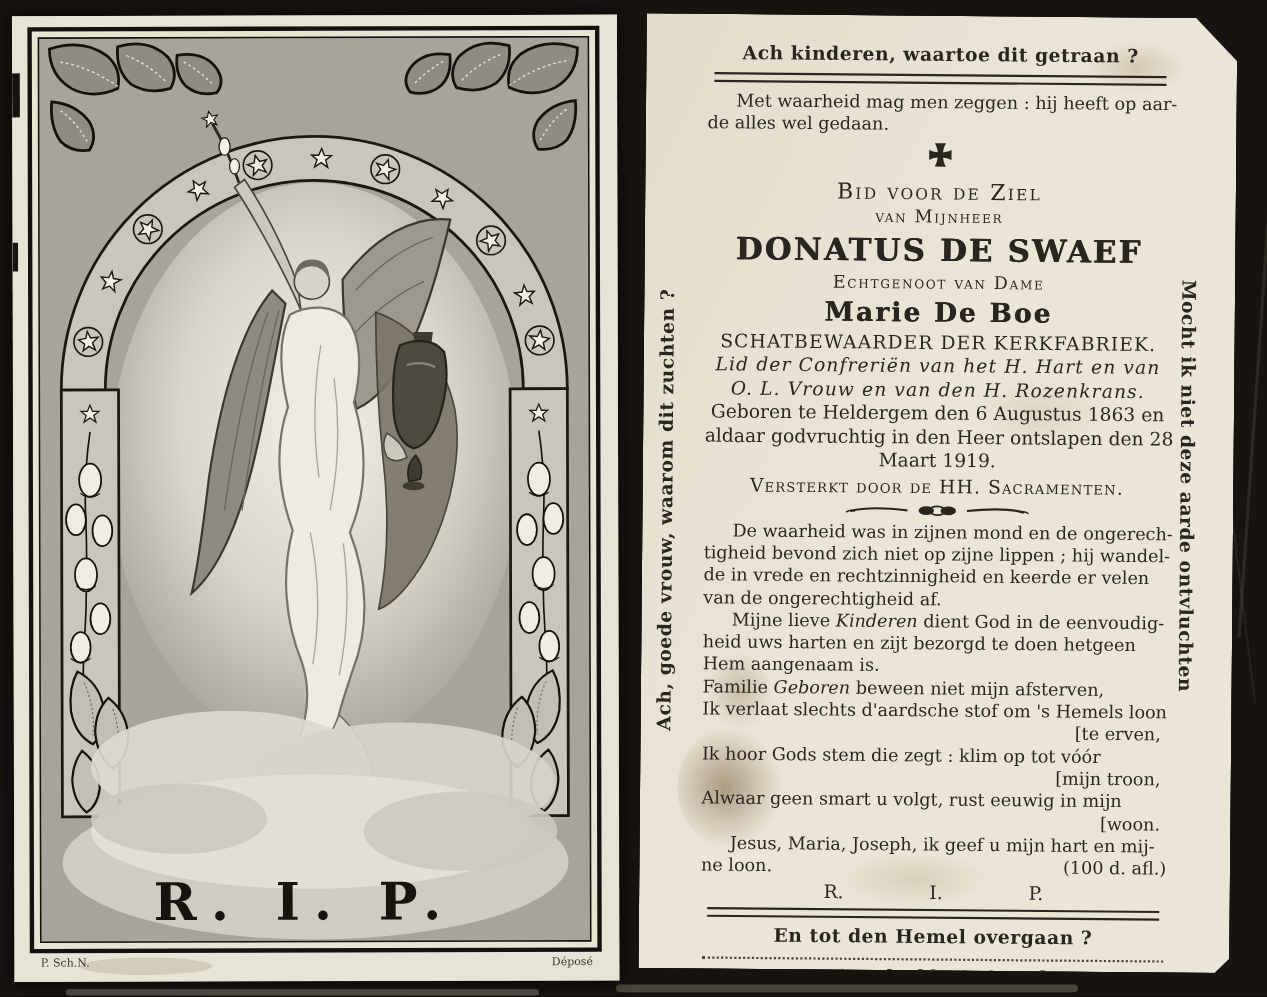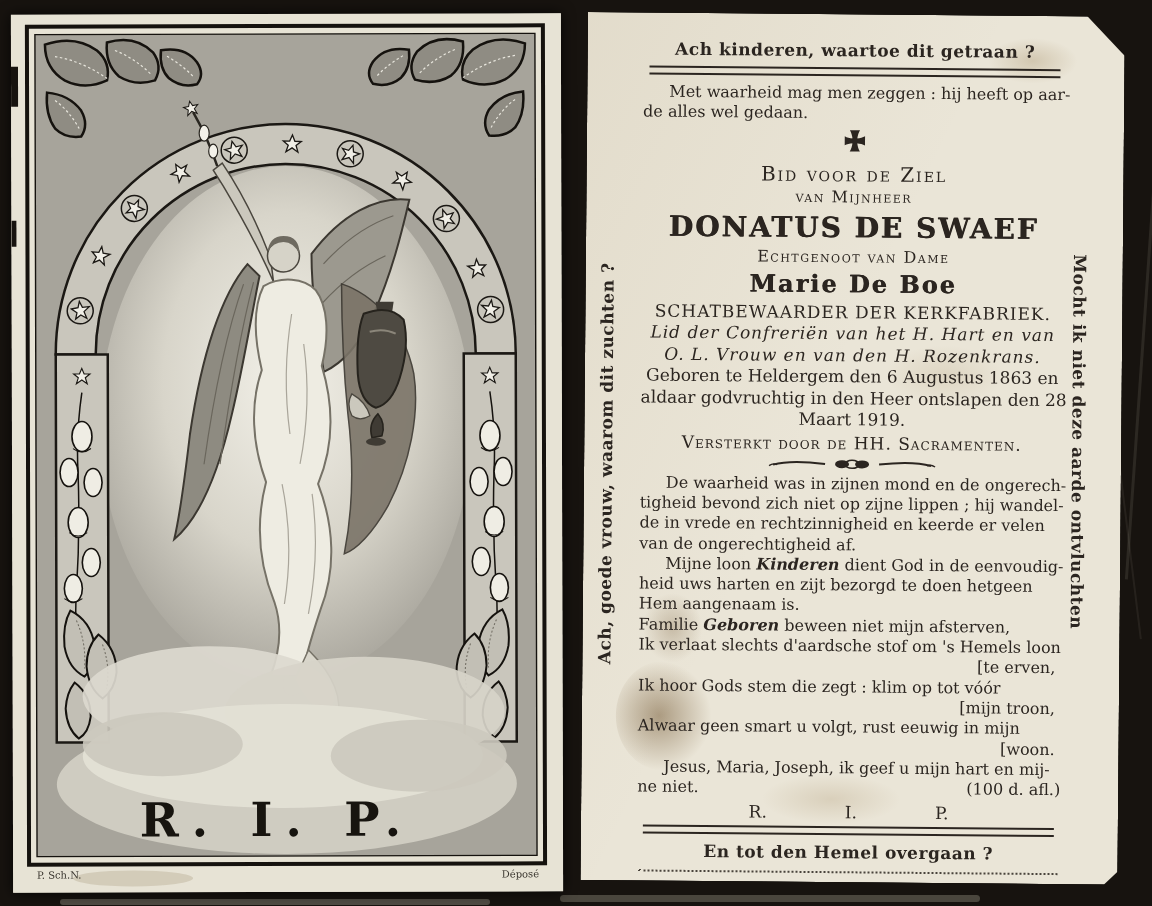--- a/index.html
+++ b/index.html
@@ -38,21 +38,21 @@
   .born{font-size:17px;white-space:nowrap;}
   .sacr{font-size:17px;letter-spacing:1px;margin-top:2px;}
   .orn{margin:2px auto 3px auto;display:block;}
   .poem div{white-space:nowrap;}
   .cont{text-align:right;padding-right:6px;}
   .lastrow{display:flex;justify-content:space-between;white-space:nowrap;}
   .riprow{display:flex;justify-content:center;gap:78px;font-size:17px;margin-top:3px;}
   .closing{font-size:17px;font-weight:bold;letter-spacing:.5px;margin-top:4px;}
   .dots{border-top:2px dotted #4a443c;margin:7px 2px 6px 2px;height:0;}
   .printer{font-size:17px;font-weight:bold;margin-top:2px;}
-  .it{font-style:italic;font-weight:bold;}
+  .it{font-style:italic;}
 
   .vtext{position:absolute;font-weight:bold;font-size:17px;letter-spacing:.5px;white-space:nowrap;
          transform-origin:0 0;color:#2b2520;}
   .vleft{left:12px;top:652px;transform:rotate(-90deg);}
   .vright{left:504px;top:238px;transform:rotate(90deg);}
 
   .stain{position:absolute;pointer-events:none;border-radius:50%;}
   .st1{left:34px;top:648px;width:96px;height:110px;background:radial-gradient(ellipse at 45% 50%,rgba(110,82,44,.50),rgba(110,82,44,0) 70%);}
   .st2{left:60px;top:580px;width:60px;height:70px;background:radial-gradient(ellipse,rgba(110,82,44,.28),rgba(110,82,44,0) 70%);}
   .st3{left:400px;top:22px;width:90px;height:46px;background:radial-gradient(ellipse,rgba(140,110,60,.25),rgba(140,110,60,0) 70%);}
@@ -247,36 +247,36 @@
       </svg>
 
       <div class="para">
         <div class="ind">De waarheid was in zijnen mond en de ongerech-</div>
         <div>tigheid bevond zich niet op zijne lippen ; hij wandel-</div>
         <div>de in vrede en rechtzinnigheid en keerde er velen</div>
         <div>van de ongerechtigheid af.</div>
       </div>
 
       <div class="para">
-        <div class="ind"><span>Mijne loon </span><span class="it">Kinderen</span><span> dient God in de eenvoudig-</span></div>
+        <div class="ind"><span>Mijne lieve </span><span class="it">Kinderen</span><span> dient God in de eenvoudig-</span></div>
         <div>heid uws harten en zijt bezorgd te doen hetgeen</div>
         <div>Hem aangenaam is.</div>
       </div>
 
       <div class="poem">
         <div><span>Familie </span><span class="it">Geboren</span><span> beween niet mijn afsterven,</span></div>
         <div>Ik verlaat slechts d'aardsche stof om 's Hemels loon</div>
         <div class="cont">[te erven,</div>
         <div>Ik hoor Gods stem die zegt : klim op tot vóór</div>
         <div class="cont">[mijn troon,</div>
         <div>Alwaar geen smart u volgt, rust eeuwig in mijn</div>
         <div class="cont">[woon.</div>
         <div class="ind">Jesus, Maria, Joseph, ik geef u mijn hart en mij-</div>
         <div class="lastrow">
-          <span>ne niet.</span>
+          <span>ne loon.</span>
           <span>(100 d. afl.)</span>
         </div>
       </div>
 
       <div class="riprow">
         <span>R.</span>
         <span>I.</span>
         <span>P.</span>
       </div>
       <div class="rule-double bottom"></div>

